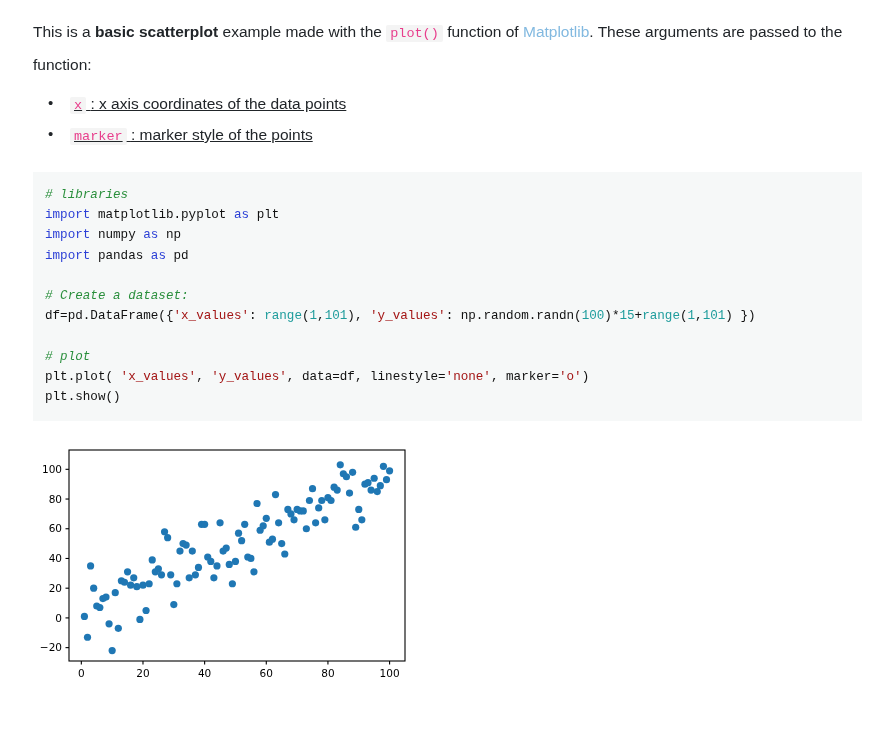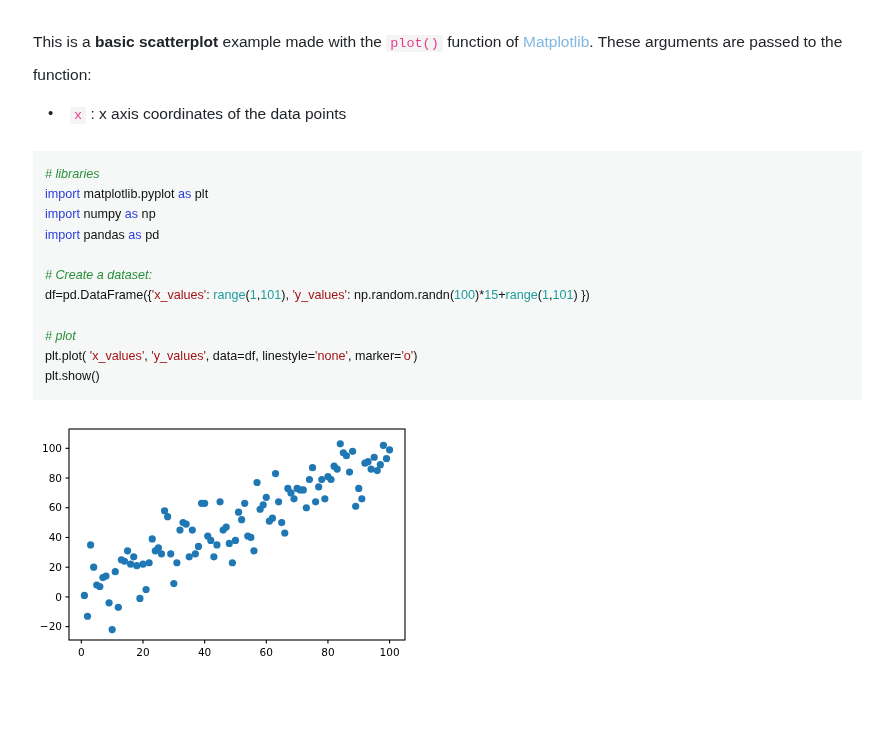--- a/index.html
+++ b/index.html
@@ -14,21 +14,21 @@
     color: #212529;
     overflow: hidden;
   }
   .page {
     padding: 0;
     width: 878px;
     position: relative;
   }
   .intro {
     margin: 0;
-    padding: 26px 22px 0 33px;
+    padding: 16px 22px 0 33px;
     font-size: 15.5px;
     line-height: 31px;
     color: #212529;
     max-width: 846px;
   }
   .intro b { font-weight: 700; }
   .icode {
     font-family: "Liberation Mono", "DejaVu Sans Mono", monospace;
     font-size: 13.5px;
     color: #e83e8c;
@@ -41,41 +41,42 @@
     color: #82b9e0;
     text-decoration: none;
   }
   ul.params {
     margin: 12px 0 0 0;
     padding: 0 0 0 70px;
     list-style: none;
     font-size: 15.5px;
     line-height: 24px;
     color: #212529;
+    text-decoration: underline;
   }
   ul.params li {
     position: relative;
     margin-bottom: 5px;
     padding-left: 0;
   }
   ul.params li:before {
     content: "\2022";
     position: absolute;
     left: -22px;
     top: -1px;
     font-size: 15px;
     color: #212529;
   }
   .param-desc { vertical-align: baseline; }
 
   .codeblock {
     margin: 23px 16px 0 33px;
     background: #f6f8f8;
     padding: 13px 16px 14px 12px;
-    font-family: Liberation Sans, sans-serif;
+    font-family: Liberation Mono, monospace;
     font-size: 12.6px;
     line-height: 20.2px;
     color: #111111;
     white-space: pre;
     overflow: hidden;
   }
   .c-com { color: #2a8f3c; font-style: italic; }
   .c-kw  { color: #2b3fd6; }
   .c-str { color: #a31515; }
   .c-num { color: #1e9c9c; }
@@ -92,20 +93,21 @@
 </style>
 </head>
 <body>
 
 <div class="page">
 
   <p class="intro"><span>This is a </span><b>basic scatterplot</b><span> example made with the </span><code class="icode">plot()</code><span> function of </span><a class="link" href="#">Matplotlib</a><span>. These arguments are passed to the function:</span></p>
 
   <ul class="params">
     <li><code class="icode">x</code> <span class="param-desc">: x axis coordinates of the data points</span></li>
+    <li><code class="icode">marker</code> <span class="param-desc">: marker style of the points</span></li>
   </ul>
 
   <div class="codeblock"><span class="c-com"># libraries</span>
 <span class="c-kw">import</span><span class="c-plain"> matplotlib.pyplot </span><span class="c-kw">as</span><span class="c-plain"> plt</span>
 <span class="c-kw">import</span><span class="c-plain"> numpy </span><span class="c-kw">as</span><span class="c-plain"> np</span>
 <span class="c-kw">import</span><span class="c-plain"> pandas </span><span class="c-kw">as</span><span class="c-plain"> pd</span>
 
 <span class="c-com"># Create a dataset:</span>
 <span class="c-plain">df=pd.DataFrame({</span><span class="c-str">'x_values'</span><span class="c-plain">: </span><span class="c-fn">range</span><span class="c-plain">(</span><span class="c-num">1</span><span class="c-plain">,</span><span class="c-num">101</span><span class="c-plain">), </span><span class="c-str">'y_values'</span><span class="c-plain">: np.random.randn</span><span class="c-plain">(</span><span class="c-num">100</span><span class="c-plain">)*</span><span class="c-num">15</span><span class="c-plain">+</span><span class="c-fn">range</span><span class="c-plain">(</span><span class="c-num">1</span><span class="c-plain">,</span><span class="c-num">101</span><span class="c-plain">) })</span>
 

